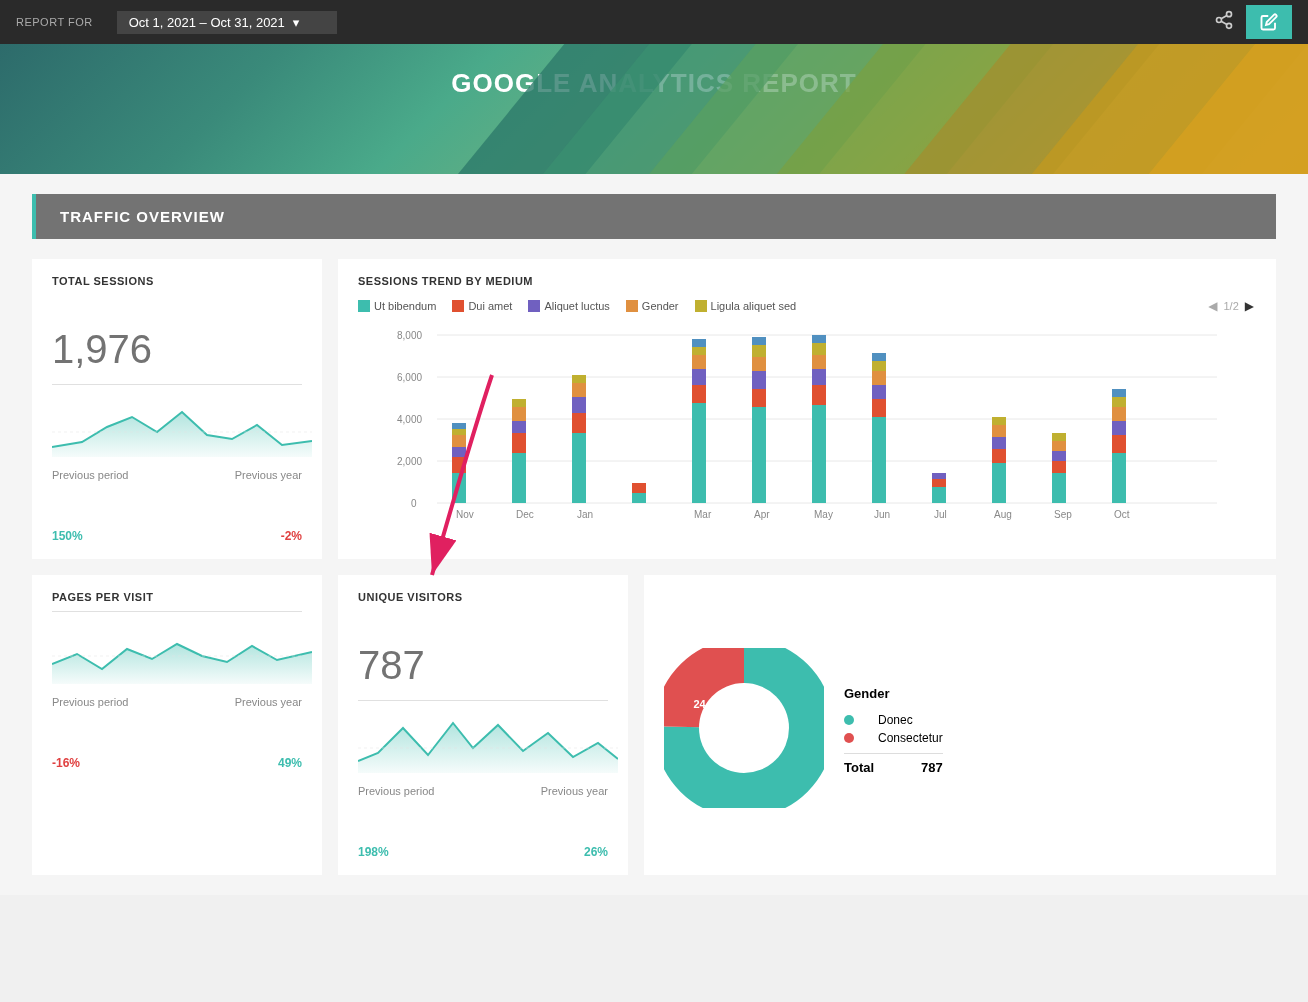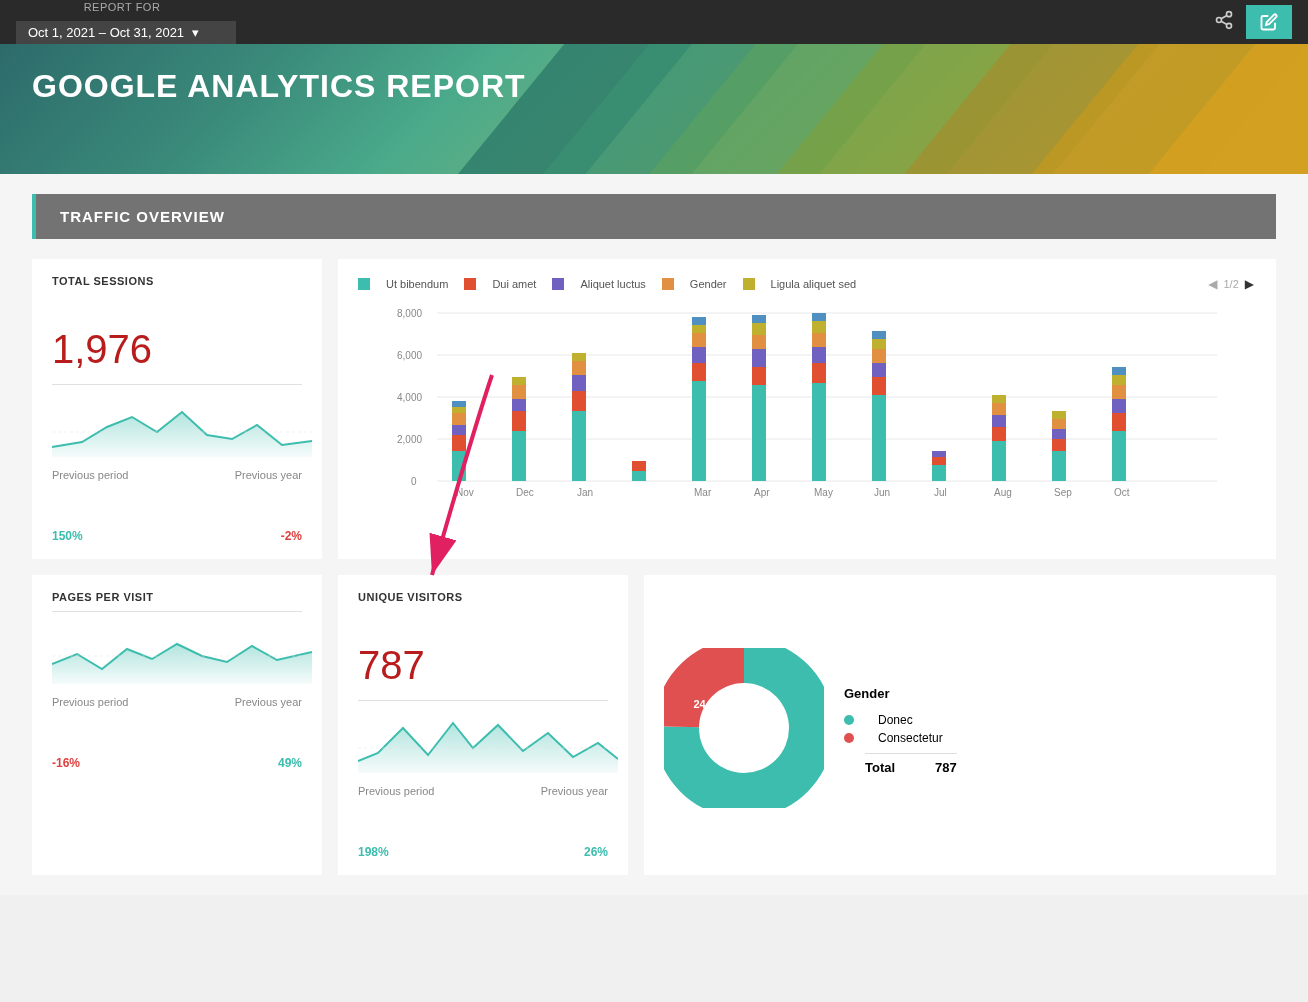--- a/index.html
+++ b/index.html
@@ -60,23 +60,24 @@
     
     .title-banner {
       background: linear-gradient(135deg, #2d6b6b 0%, #3a8a7a 20%, #4aaa8a 35%, #6ab080 50%, #8ab060 65%, #c0a840 80%, #d4a030 100%);
       padding: 24px 32px 50px;
       position: relative;
       overflow: hidden;
       min-height: 130px;
     }
     .title-banner h1 {
       color: #fff;
-      font-size: 32px;
+      font-size: 26px;
       font-weight: 900;
       letter-spacing: 1px;
+      text-align: center;
     }
 
     
     .main-content {
       background: #f5f5f5;
       padding: 20px 32px;
     }
 
     
     .section-header {
@@ -98,21 +99,21 @@
       font-size: 11px;
       font-weight: bold;
       color: #333;
       letter-spacing: 0.5px;
       text-transform: uppercase;
       margin-bottom: 8px;
     }
     .stat-card-value {
       font-size: 40px;
       font-weight: 300;
-      color: #b91c1c;
+      color: #737373;
       margin-bottom: 12px;
       margin-top: 40px;
     }
     .stat-card-divider {
       border: none;
       border-top: 1px solid #e0e0e0;
       margin-bottom: 12px;
     }
     .stat-sparkline {
       height: 60px;
@@ -154,21 +155,21 @@
       align-items: center;
       gap: 16px;
       font-size: 11px;
       color: #555;
       margin-bottom: 10px;
       flex-wrap: wrap;
     }
     .legend-item {
       display: flex;
       align-items: center;
-      gap: 16px;
+      gap: 4px;
     }
     .legend-dot {
       width: 12px;
       height: 12px;
       display: inline-block;
     }
     .legend-nav {
       margin-left: auto;
       display: flex;
       align-items: center;
@@ -213,30 +214,29 @@
       border-radius: 50%;
       display: inline-block;
     }
     .donut-total {
       display: flex;
       justify-content: space-between;
       border-top: 1px solid #ddd;
       margin-top: 8px;
       padding-top: 6px;
       font-size: 13px;
-      margin-left: 21px;
     }
     .donut-total-label { font-weight: bold; }
     .donut-total-value { font-weight: bold; }
   </style>
 </head>
 <body>
 
 <div class="top-bar">
-  <div style="display:flex;align-items:center;gap:8px;flex-direction:column;">
+  <div style="display:flex;align-items:center;gap:16px;">
     <span class="report-for-label">REPORT FOR</span>
     <div class="date-range-selector">
       <span>Oct 1, 2021 – Oct 31, 2021</span>
       <span>▾</span>
     </div>
   </div>
   <div class="top-bar-icons">
     <button class="share-icon-btn">
       <svg width="20" height="20" viewBox="0 0 24 24" fill="none" stroke="#ccc" stroke-width="2">
         <circle cx="18" cy="5" r="3"></circle>
@@ -299,20 +299,21 @@
           <div class="stat-footer-val positive">150%</div>
         </div>
         <div style="text-align:right">
           <div style="color:#888;font-size:11px;">Previous year</div>
           <div class="stat-footer-val negative">-2%</div>
         </div>
       </div>
     </div>
 
     <div class="chart-card">
+      <div class="chart-card-title">SESSIONS TREND BY MEDIUM</div>
       
       <div class="legend">
         <div class="legend-item">
           <span class="legend-dot" style="background:#3dbdae;"></span>
           <span>Ut bibendum</span>
         </div>
         <div class="legend-item">
           <span class="legend-dot" style="background:#e05030;"></span>
           <span>Dui amet</span>
         </div>

